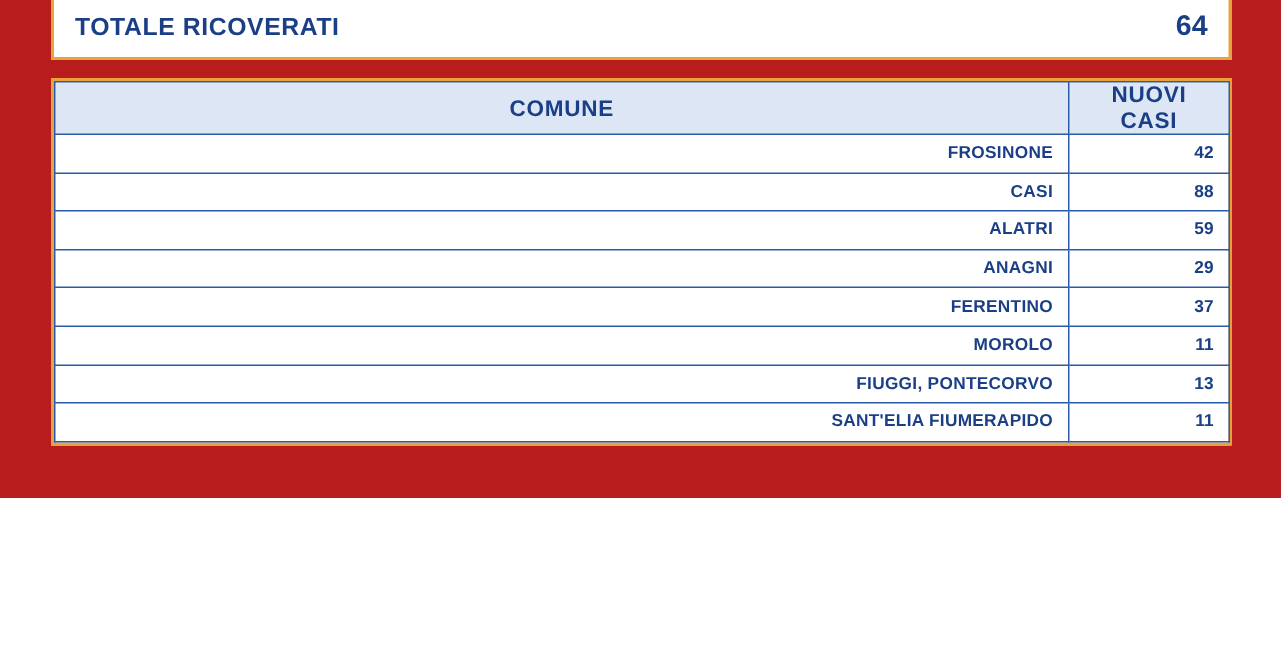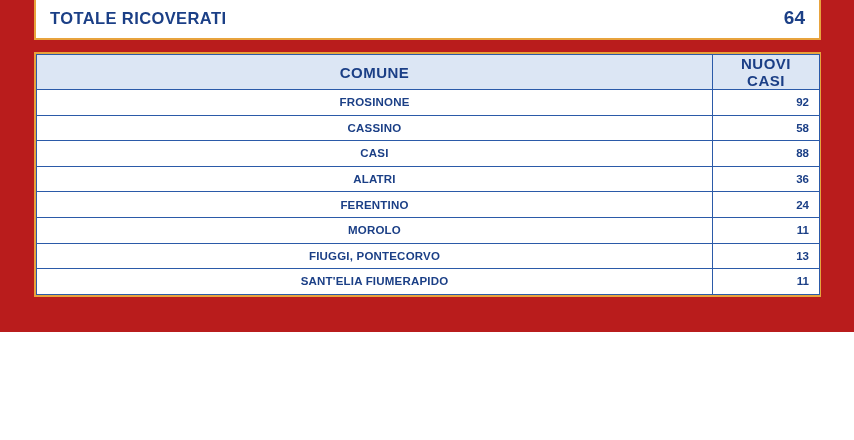--- a/index.html
+++ b/index.html
@@ -83,21 +83,21 @@
   th.col-casi { text-align: center; font-size: 11.5px; }
   .col-comune, td.cell-comune { width: 676px; }
   .col-casi, td.cell-casi { width: 107px; }
   table.comuni tbody td {
     height: 25.6px;
     font-size: 11.5px;
     font-weight: bold;
     color: #1b3f86;
     padding: 0 10px;
   }
-  td.cell-comune { text-align: center; letter-spacing: 0.2px; }
+  td.cell-comune { text-align: right; letter-spacing: 0.2px; }
   td.cell-casi { text-align: right; padding-right: 18px; }
 </style>
 </head>
 <body>
 
 <div class="page">
 
   <div class="summary-banner">
     <span class="summary-label">TOTALE RICOVERATI</span>
     <span class="summary-value">64</span>
@@ -107,37 +107,37 @@
     <table class="comuni">
       <thead>
         <tr>
           <th class="col-comune">COMUNE</th>
           <th class="col-casi">NUOVI CASI</th>
         </tr>
       </thead>
       <tbody id="table-body">
           <tr>
             <td class="cell-comune">FROSINONE</td>
-            <td class="cell-casi">92</td>
-          </tr>
-          <tr>
-            <td class="cell-comune">CASSINO</td>
-            <td class="cell-casi">58</td>
+            <td class="cell-casi">42</td>
           </tr>
           <tr>
             <td class="cell-comune">CASI</td>
             <td class="cell-casi">88</td>
           </tr>
           <tr>
             <td class="cell-comune">ALATRI</td>
-            <td class="cell-casi">36</td>
+            <td class="cell-casi">59</td>
+          </tr>
+          <tr>
+            <td class="cell-comune">ANAGNI</td>
+            <td class="cell-casi">29</td>
           </tr>
           <tr>
             <td class="cell-comune">FERENTINO</td>
-            <td class="cell-casi">24</td>
+            <td class="cell-casi">37</td>
           </tr>
           <tr>
             <td class="cell-comune">MOROLO</td>
             <td class="cell-casi">11</td>
           </tr>
           <tr>
             <td class="cell-comune">FIUGGI, PONTECORVO</td>
             <td class="cell-casi">13</td>
           </tr>
           <tr>

